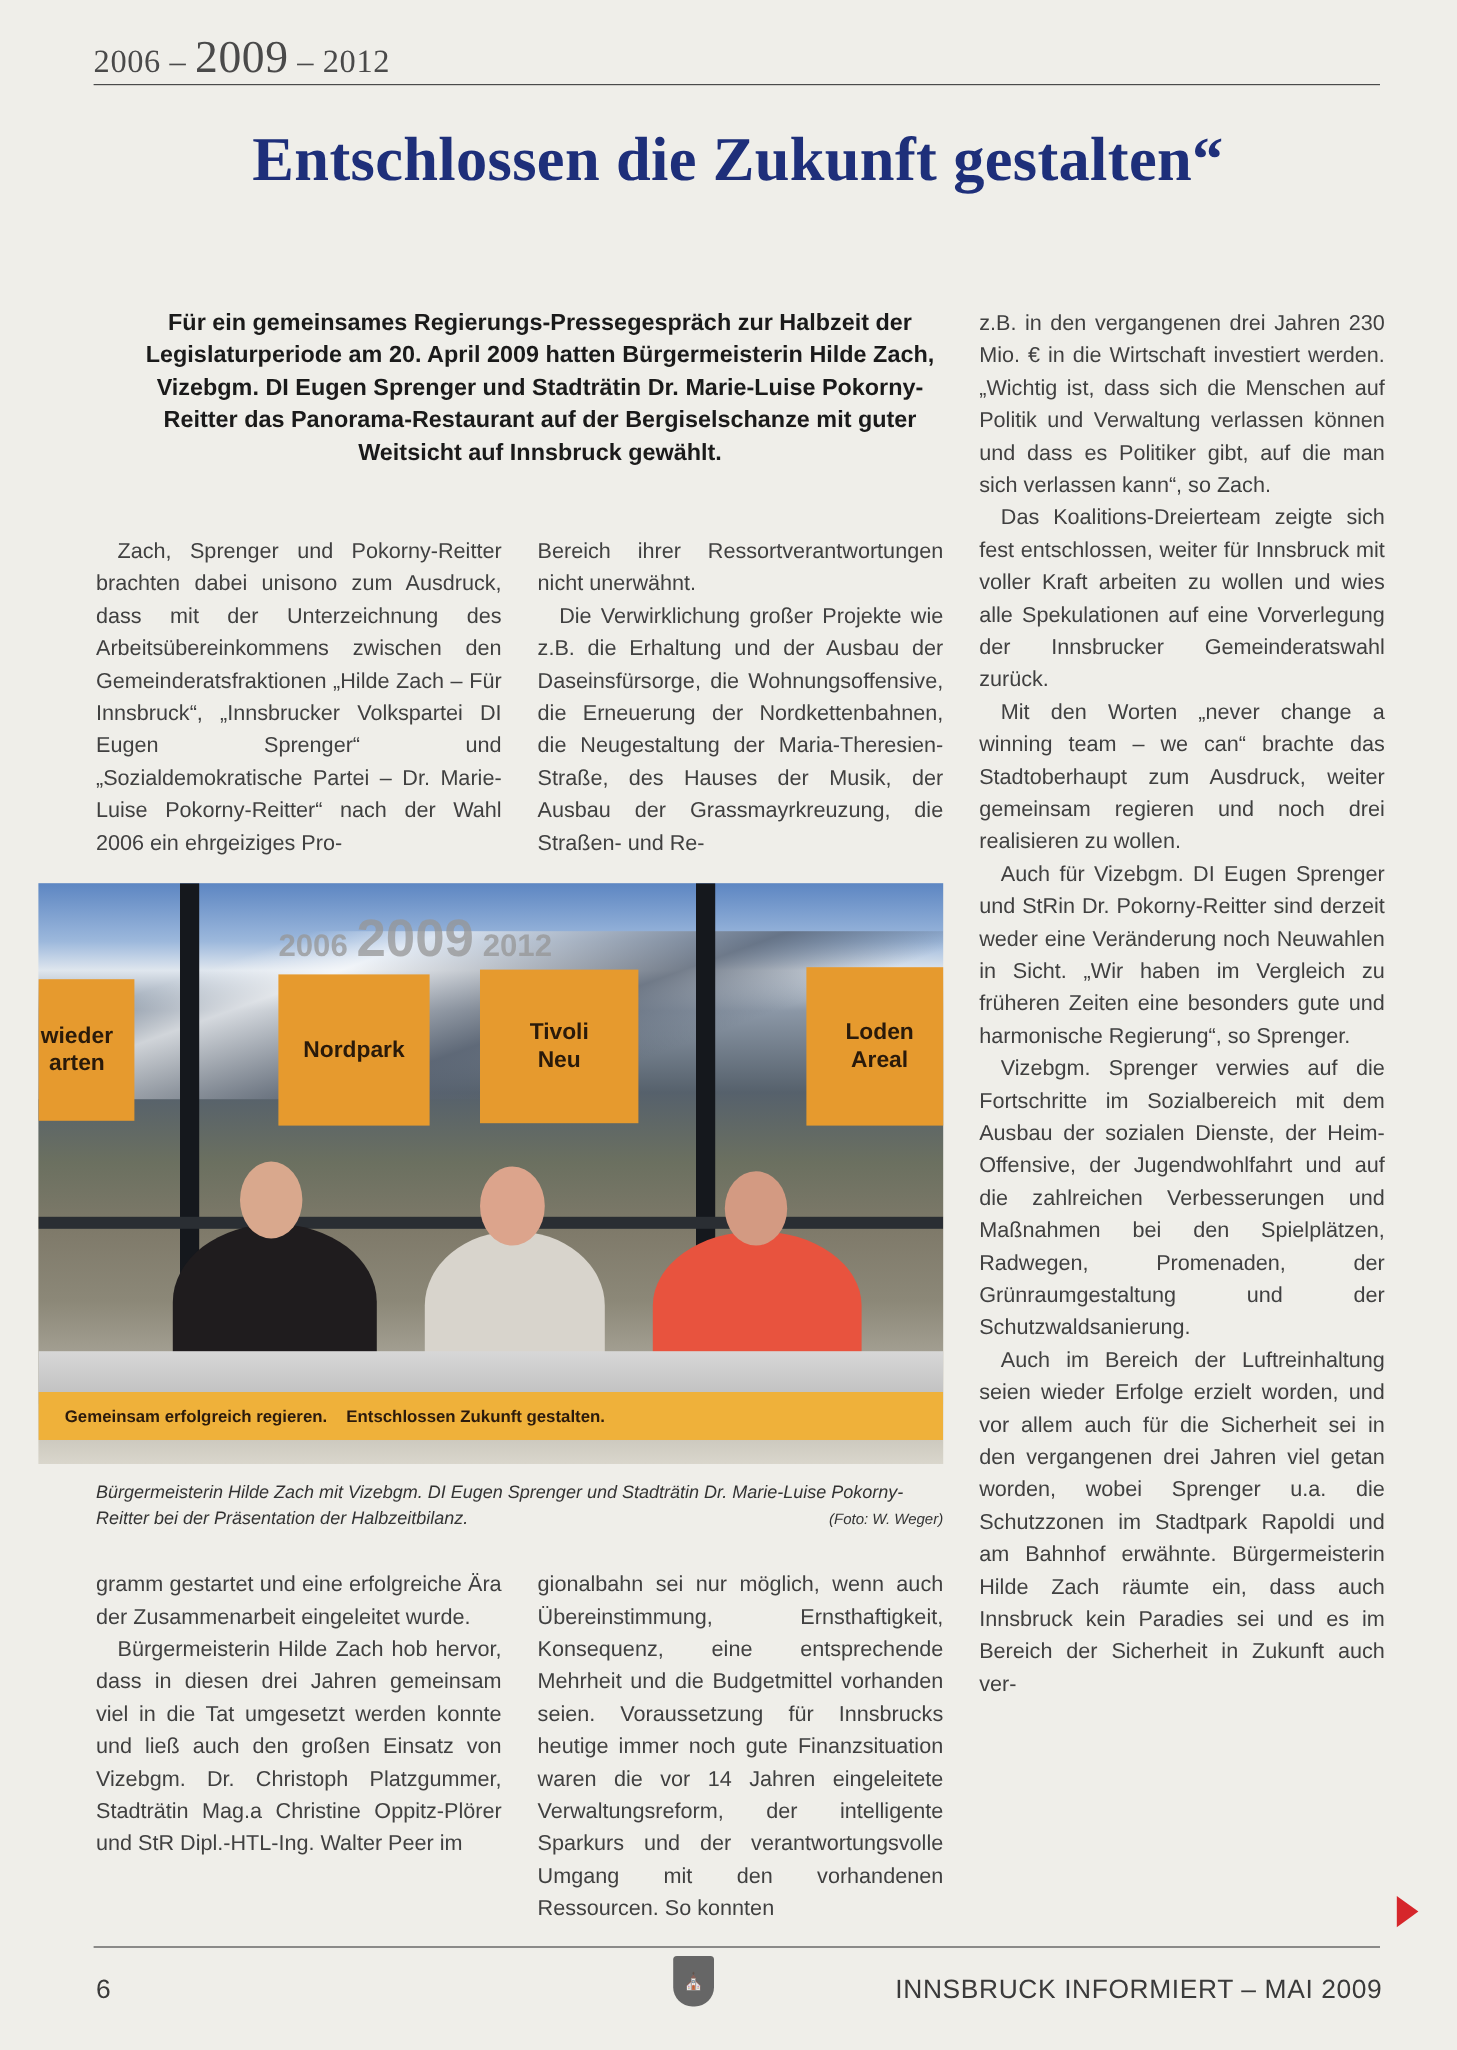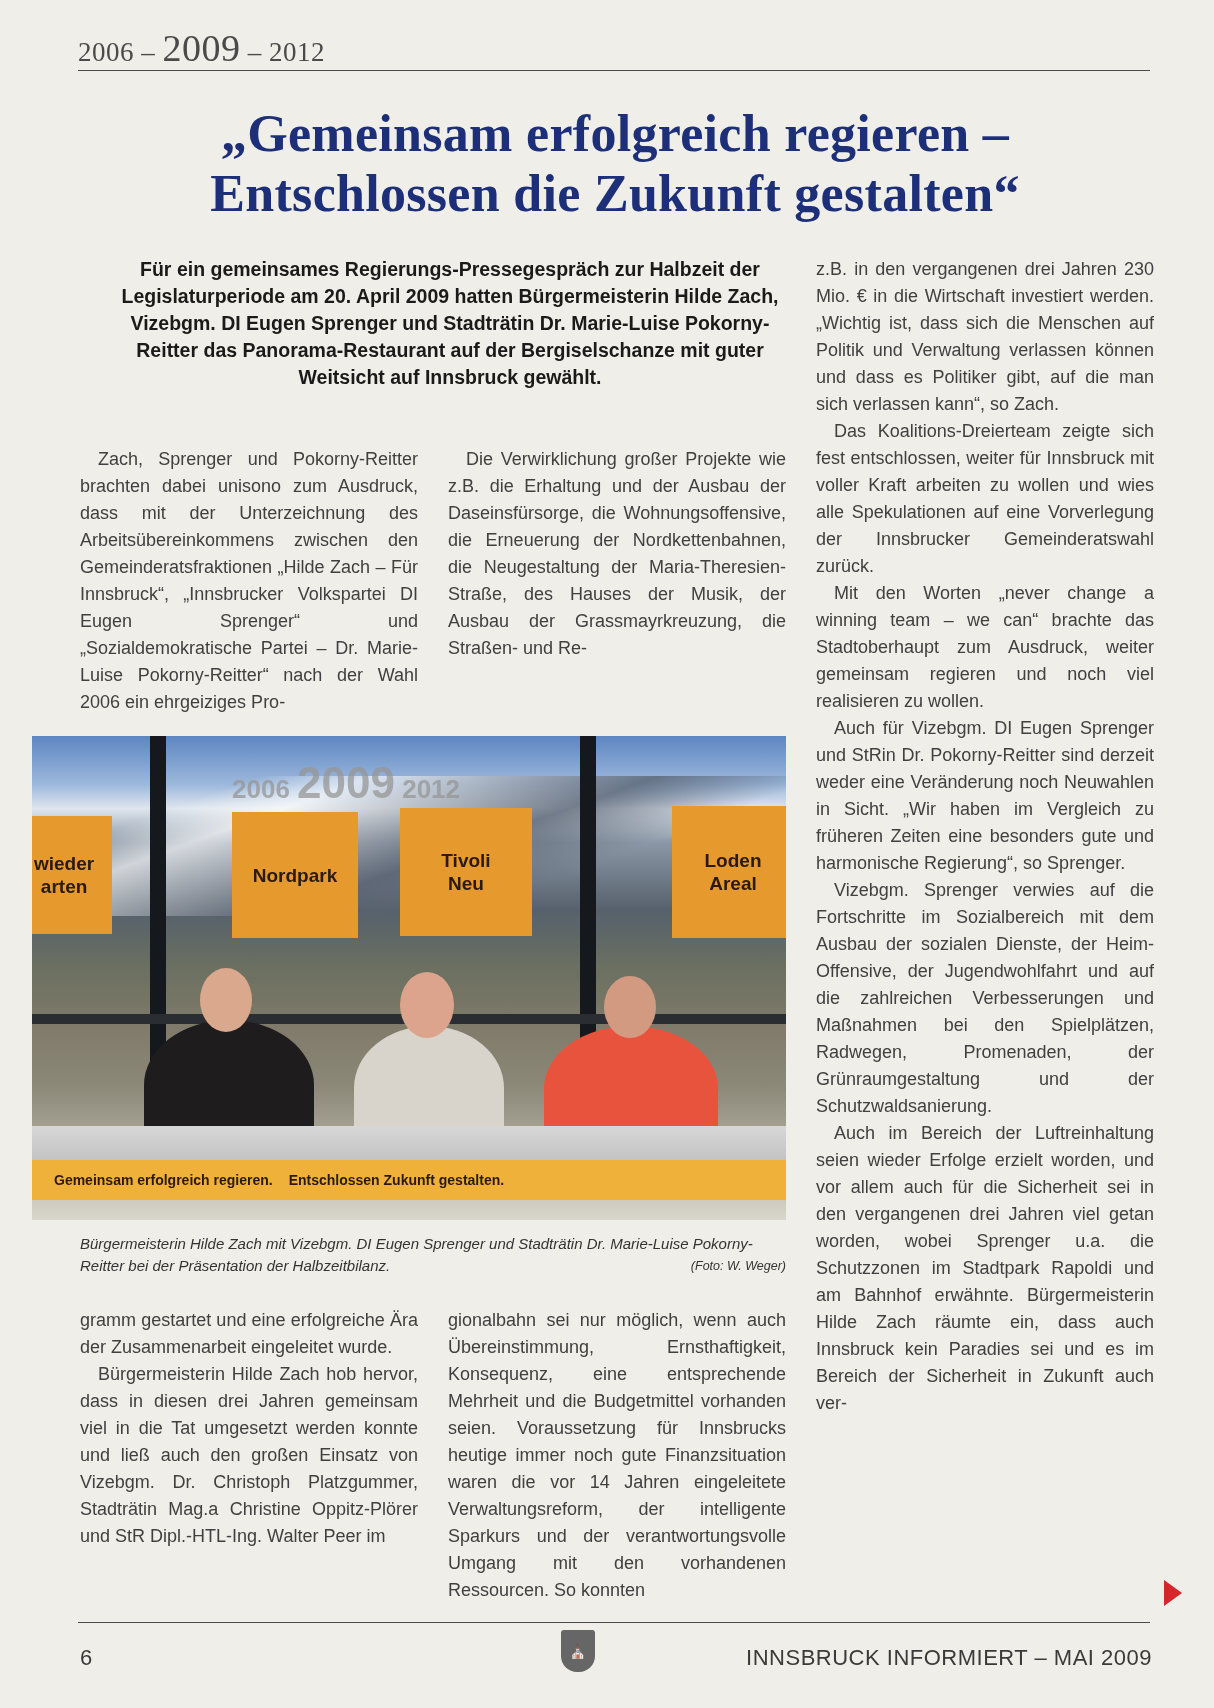--- a/index.html
+++ b/index.html
@@ -48,36 +48,36 @@
   .crest { position: absolute; left: 561px; top: 1630px; width: 34px; height: 42px; background: #666; border-radius: 3px 3px 16px 16px; display: flex; align-items: center; justify-content: center; color: #ddd; font-size: 14px; }
   .footer-title { position: absolute; right: 62px; top: 1645px; font-family: "Liberation Sans", sans-serif; font-size: 22px; color: #3a3a3a; letter-spacing: 0.5px; }
 </style>
 </head>
 <body>
 
 <div class="run-head"><span>2006 – </span><span class="big">2009</span><span> – 2012</span></div>
 <div class="rule-top"></div>
 
 <h1 class="headline">
-  <div>„Gemeinsam erfolgreich regieren –</div>
   <div>Entschlossen die Zukunft gestalten“</div>
 </h1>
 
 <div class="lead">Für ein gemeinsames Regierungs-Pressegespräch zur Halbzeit der Legislaturperiode am 20. April 2009 hatten Bürgermeisterin Hilde Zach, Vizebgm. DI Eugen Sprenger und Stadträtin Dr. Marie-Luise Pokorny-Reitter das Panorama-Restaurant auf der Bergiselschanze mit guter Weitsicht auf Innsbruck gewählt.</div>
 
 <div class="col" id="col1a">
   <p>Zach, Sprenger und Pokorny-Reitter brachten dabei unisono zum Ausdruck, dass mit der Unterzeichnung des Arbeitsübereinkommens zwischen den Gemeinderatsfraktionen „Hilde Zach – Für Innsbruck“, „Innsbrucker Volkspartei DI Eugen Sprenger“ und „Sozialdemokratische Partei – Dr. Marie-Luise Pokorny-Reitter“ nach der Wahl 2006 ein ehrgeiziges Pro-</p>
 </div>
 <div class="col" id="col2a">
+  <p class="noindent">Bereich ihrer Ressortverantwortungen nicht unerwähnt.</p>
   <p>Die Verwirklichung großer Projekte wie z.B. die Erhaltung und der Ausbau der Daseinsfürsorge, die Wohnungsoffensive, die Erneuerung der Nordkettenbahnen, die Neugestaltung der Maria-Theresien-Straße, des Hauses der Musik, der Ausbau der Grassmayrkreuzung, die Straßen- und Re-</p>
 </div>
 <div class="col" id="col3">
   <p class="noindent">z.B. in den vergangenen drei Jahren 230 Mio. € in die Wirtschaft investiert werden. „Wichtig ist, dass sich die Menschen auf Politik und Verwaltung verlassen können und dass es Politiker gibt, auf die man sich verlassen kann“, so Zach.</p>
   <p>Das Koalitions-Dreierteam zeigte sich fest entschlossen, weiter für Innsbruck mit voller Kraft arbeiten zu wollen und wies alle Spekulationen auf eine Vorverlegung der Innsbrucker Gemeinderatswahl zurück.</p>
-  <p>Mit den Worten „never change a winning team – we can“ brachte das Stadtoberhaupt zum Ausdruck, weiter gemeinsam regieren und noch viel realisieren zu wollen.</p>
+  <p>Mit den Worten „never change a winning team – we can“ brachte das Stadtoberhaupt zum Ausdruck, weiter gemeinsam regieren und noch drei realisieren zu wollen.</p>
   <p>Auch für Vizebgm. DI Eugen Sprenger und StRin Dr. Pokorny-Reitter sind derzeit weder eine Veränderung noch Neuwahlen in Sicht. „Wir haben im Vergleich zu früheren Zeiten eine besonders gute und harmonische Regierung“, so Sprenger.</p>
   <p>Vizebgm. Sprenger verwies auf die Fortschritte im Sozialbereich mit dem Ausbau der sozialen Dienste, der Heim-Offensive, der Jugendwohlfahrt und auf die zahlreichen Verbesserungen und Maßnahmen bei den Spielplätzen, Radwegen, Promenaden, der Grünraumgestaltung und der Schutzwaldsanierung.</p>
   <p>Auch im Bereich der Luftreinhaltung seien wieder Erfolge erzielt worden, und vor allem auch für die Sicherheit sei in den vergangenen drei Jahren viel getan worden, wobei Sprenger u.a. die Schutzzonen im Stadtpark Rapoldi und am Bahnhof erwähnte. Bürgermeisterin Hilde Zach räumte ein, dass auch Innsbruck kein Paradies sei und es im Bereich der Sicherheit in Zukunft auch ver-</p>
 </div>
 
 <div class="photo">
   <div class="mtn"></div>
   <div class="sign-yrs">
     <span>2006</span>
     <span class="mid">2009</span>

